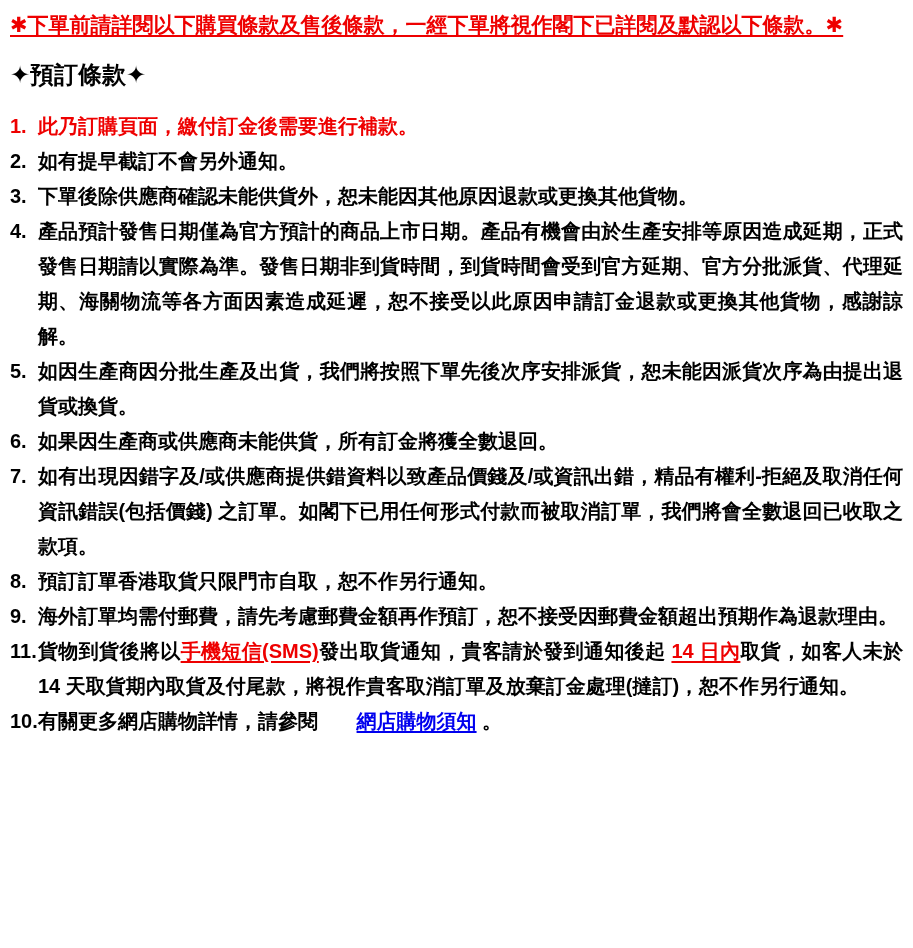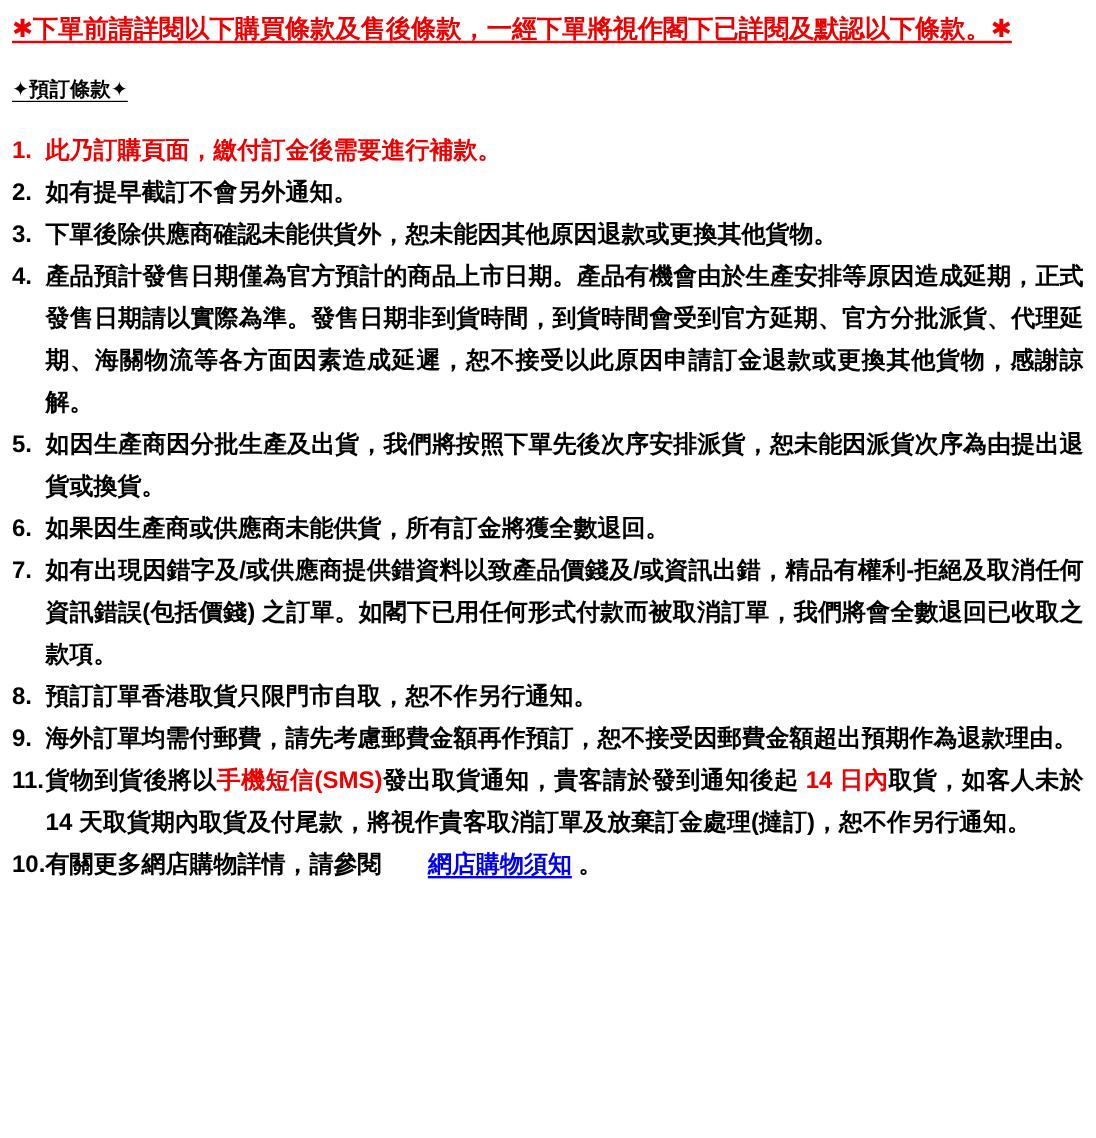--- a/index.html
+++ b/index.html
@@ -25,24 +25,23 @@
     font-size: 21px;
     line-height: 26px;
     margin: 2px 0 0 0;
     text-decoration: underline;
     text-underline-offset: 3px;
     white-space: nowrap;
   }
   .section-title {
     display: inline-block;
     color: var(--text-black);
-    font-size: 17px;
+    font-size: 24px;
     line-height: 26px;
     margin: 24px 0 0 0;
-    text-decoration: underline;
     text-underline-offset: 4px;
   }
   .terms {
     list-style: none;
     margin: 21px 0 0 0;
     padding: 0;
     font-size: 20px;
     line-height: 35px;
   }
   .term { display: flex; align-items: flex-start; }
@@ -53,20 +52,21 @@
   .term .num.red { color: var(--warning-red); }
   .term .term-text {
     flex: 1 1 auto;
     text-align: justify;
     text-justify: inter-ideograph;
   }
   .seg-normal { color: var(--text-black); }
   .seg-red { color: var(--warning-red); }
   .seg-red-underline {
     color: var(--warning-red);
+    text-decoration: underline;
     text-underline-offset: 3px;
   }
   .seg-underline {
     text-decoration: underline;
     text-underline-offset: 3px;
   }
   .seg-link {
     color: var(--link-blue);
     text-decoration: underline;
     text-underline-offset: 3px;

